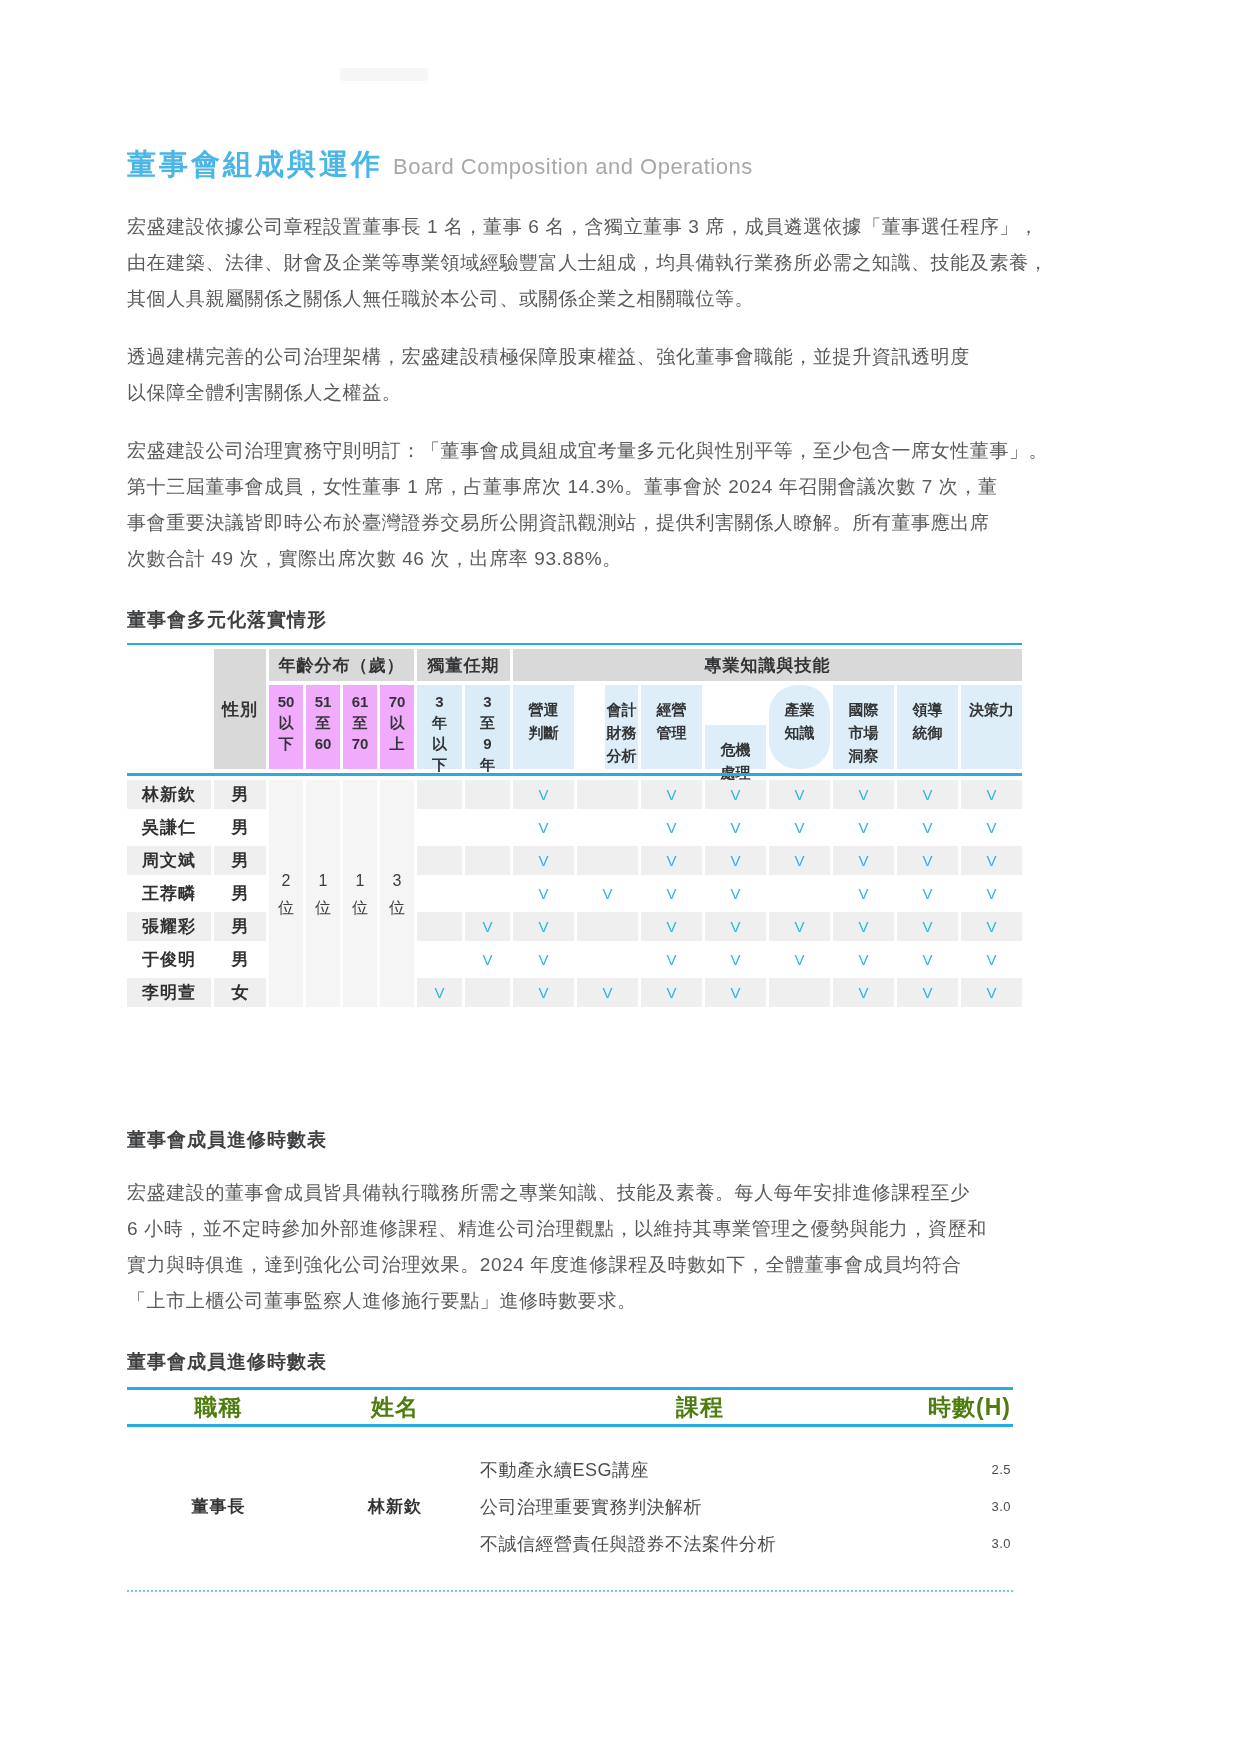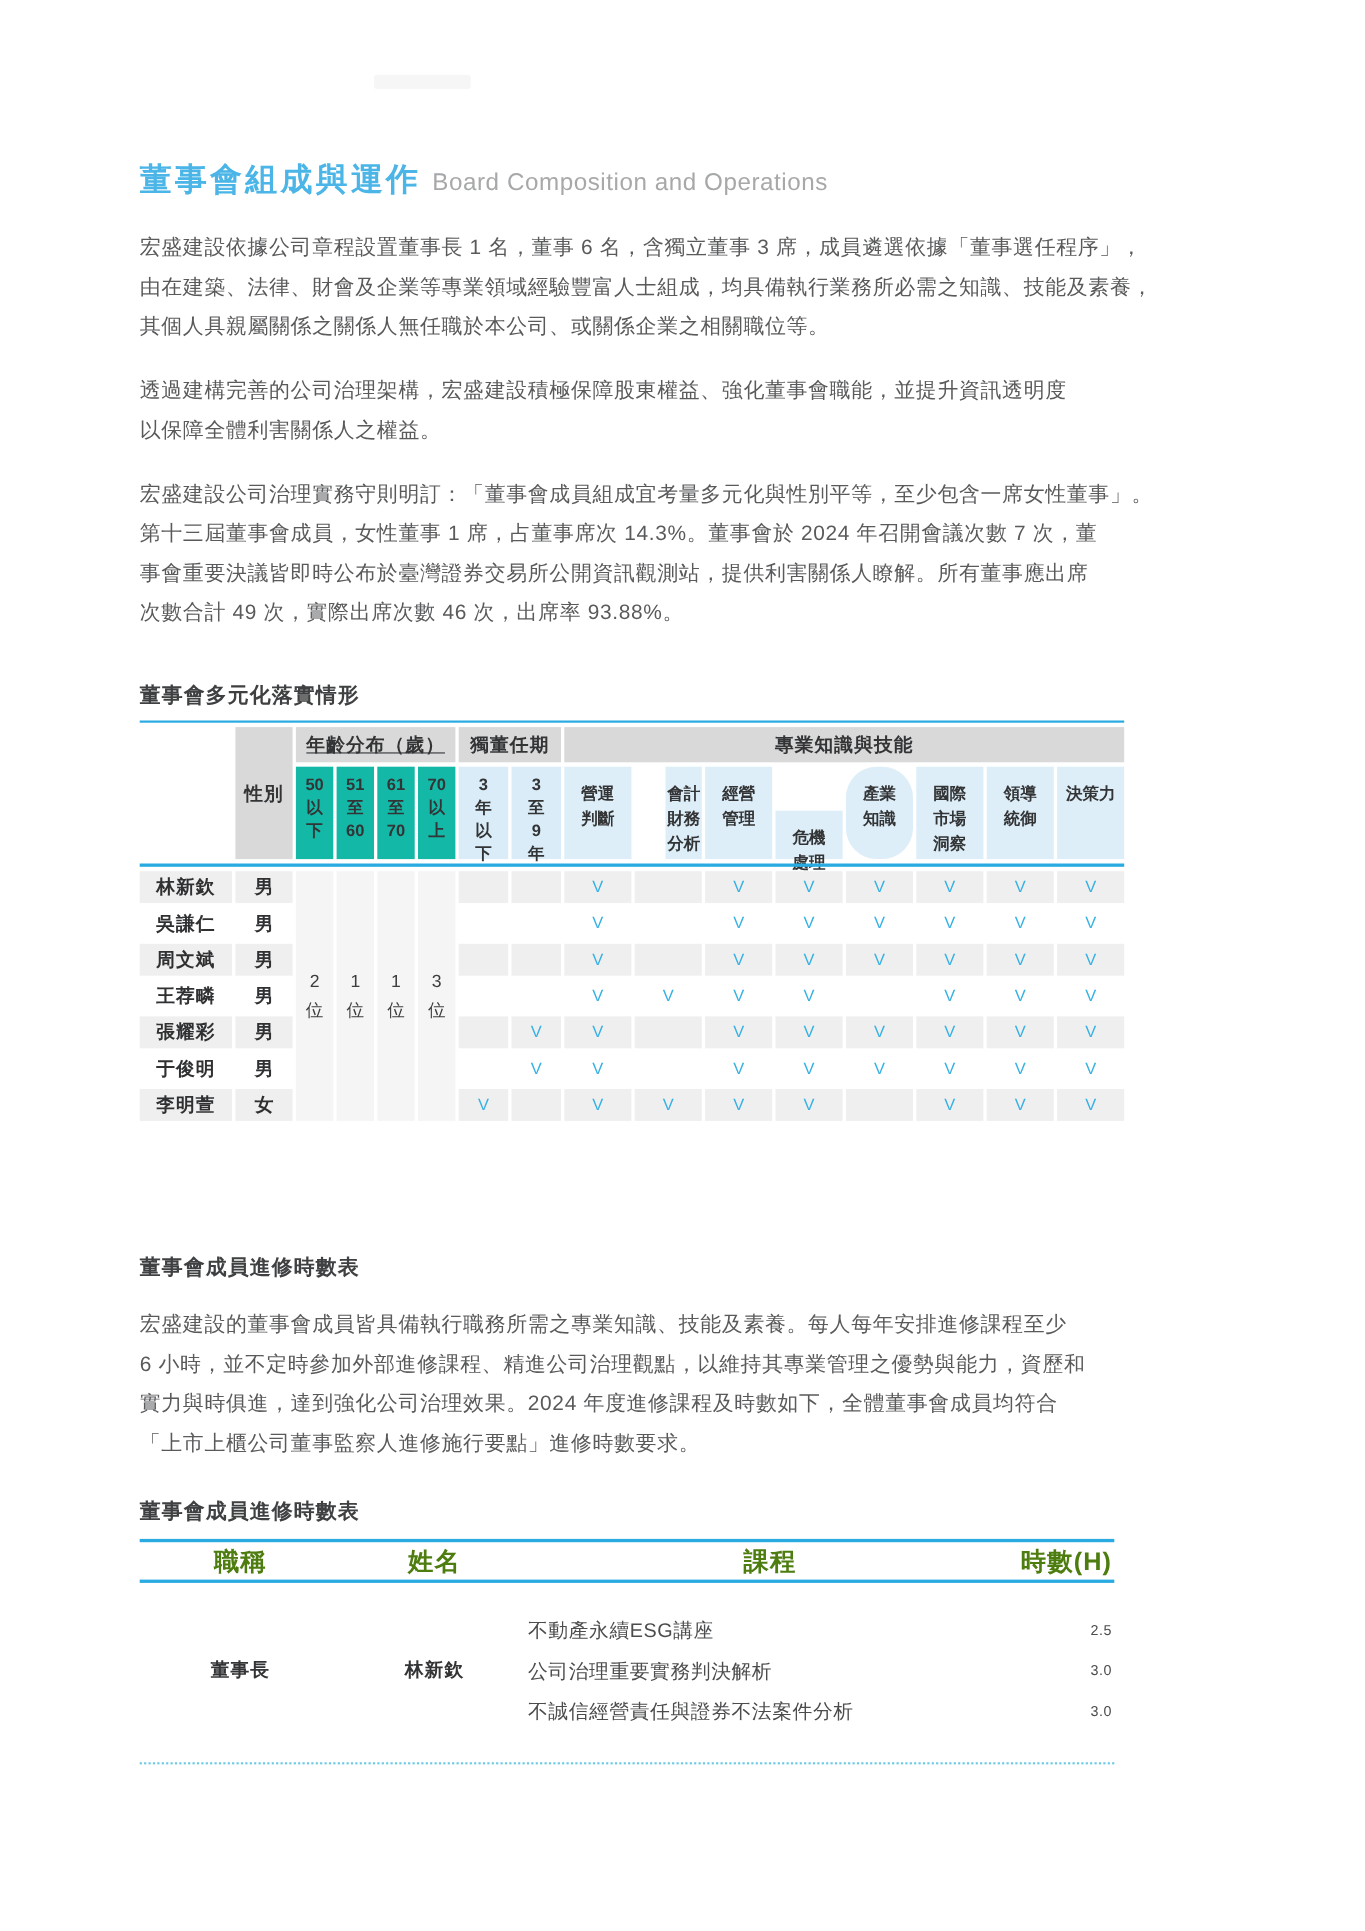--- a/index.html
+++ b/index.html
@@ -9,35 +9,35 @@
   .content{position:absolute;left:127px;top:146px;width:1000px;}
 
   h1{margin:0;font-size:29px;line-height:36px;font-weight:bold;}
   .t-zh{color:#4ab5e6;letter-spacing:3px;}
   .t-en{color:#a6a8aa;font-weight:normal;font-size:22px;letter-spacing:0.5px;margin-left:10px;}
 
   .para{margin:22px 0 0 0;font-size:19px;line-height:36px;letter-spacing:0.6px;
         white-space:pre-line;color:#595a5c;}
   .para.first{margin-top:24px;}
 
-  .tbl-title{margin:43px 0 10px 0;font-size:19px;font-weight:bold;color:#3f4042;letter-spacing:1px;}
+  .tbl-title{margin:30px 0 10px 0;font-size:19px;font-weight:bold;color:#3f4042;letter-spacing:1px;}
   .sec-heading{margin:120px 0 0 0;font-size:19px;font-weight:bold;color:#3f4042;letter-spacing:1px;}
   .tbl-title2{margin:30px 0 12px 0;font-size:19px;font-weight:bold;color:#3f4042;letter-spacing:1px;}
 
   
   #div-grid{display:grid;
     grid-template-columns:84px 52px 34px 34px 34px 34px 45px 45px repeat(8,61px);
     grid-template-rows:2px 32px 84px 3px repeat(7,29px);
     column-gap:3px;row-gap:4px;width:max-content;background:#ffffff;}
   .cyan-line{background:#29abe2;}
   .hcell{display:flex;align-items:center;justify-content:center;text-align:center;color:#333436;}
   .hcell.gray{background:#d9d9d9;font-size:17px;font-weight:bold;letter-spacing:1px;}
   .hcell.sub{align-items:flex-start;padding-top:6px;font-size:15px;line-height:21px;
              white-space:pre-line;font-weight:600;}
-  .blue1{background:#14b8a6;}
+  .blue1{background:#f0abfc;}
   .blue2{background:#d9ecf8;}
   .blue3{background:#ddeef8;}
   .hcell.skill{padding-top:13px;line-height:23px;}
   .bcell{display:flex;align-items:center;justify-content:center;font-size:17px;color:#2f3032;}
   .bcell.name{font-weight:bold;letter-spacing:1px;}
   .bcell.gender{font-weight:bold;}
   .bcell.mark{font-size:15px;color:#35b1e4;font-weight:500;}
   .shaded{background:#efefef;}
   .age-merged{background:#f5f5f5;display:flex;align-items:center;justify-content:center;
               text-align:center;font-size:16px;line-height:27px;white-space:pre-line;color:#3c3d3f;}
@@ -72,21 +72,21 @@
 以保障全體利害關係人之權益。</p>
     <p class="para">宏盛建設公司治理實務守則明訂：「董事會成員組成宜考量多元化與性別平等，至少包含一席女性董事」。
 第十三屆董事會成員，女性董事 1 席，占董事席次 14.3%。董事會於 2024 年召開會議次數 7 次，董
 事會重要決議皆即時公布於臺灣證券交易所公開資訊觀測站，提供利害關係人瞭解。所有董事應出席
 次數合計 49 次，實際出席次數 46 次，出席率 93.88%。</p>
 
     <h2 class="tbl-title">董事會多元化落實情形</h2>
     <div id="div-grid">
         <div class="cyan-line" style="grid-area: 1 / 1 / auto / -1;"></div>
         <div class="hcell gray" style="grid-area: 2 / 2 / 4;">性別</div>
-        <div class="hcell gray" style="grid-area: 2 / 3 / auto / 7; text-decoration: underline;">年齡分布（歲）</div>
+        <div class="hcell gray" style="grid-area: 2 / 3 / auto / 7;">年齡分布（歲）</div>
         <div class="hcell gray" style="grid-area: 2 / 7 / auto / 9;">獨董任期</div>
         <div class="hcell gray" style="grid-area: 2 / 9 / auto / 17;">專業知識與技能</div>
         <div class="hcell sub blue1" style="grid-area: 3 / 3;">50
 以
 下</div>
         <div class="hcell sub blue1" style="grid-area: 3 / 4;">51
 至
 60</div>
         <div class="hcell sub blue1" style="grid-area: 3 / 5;">61
 至

